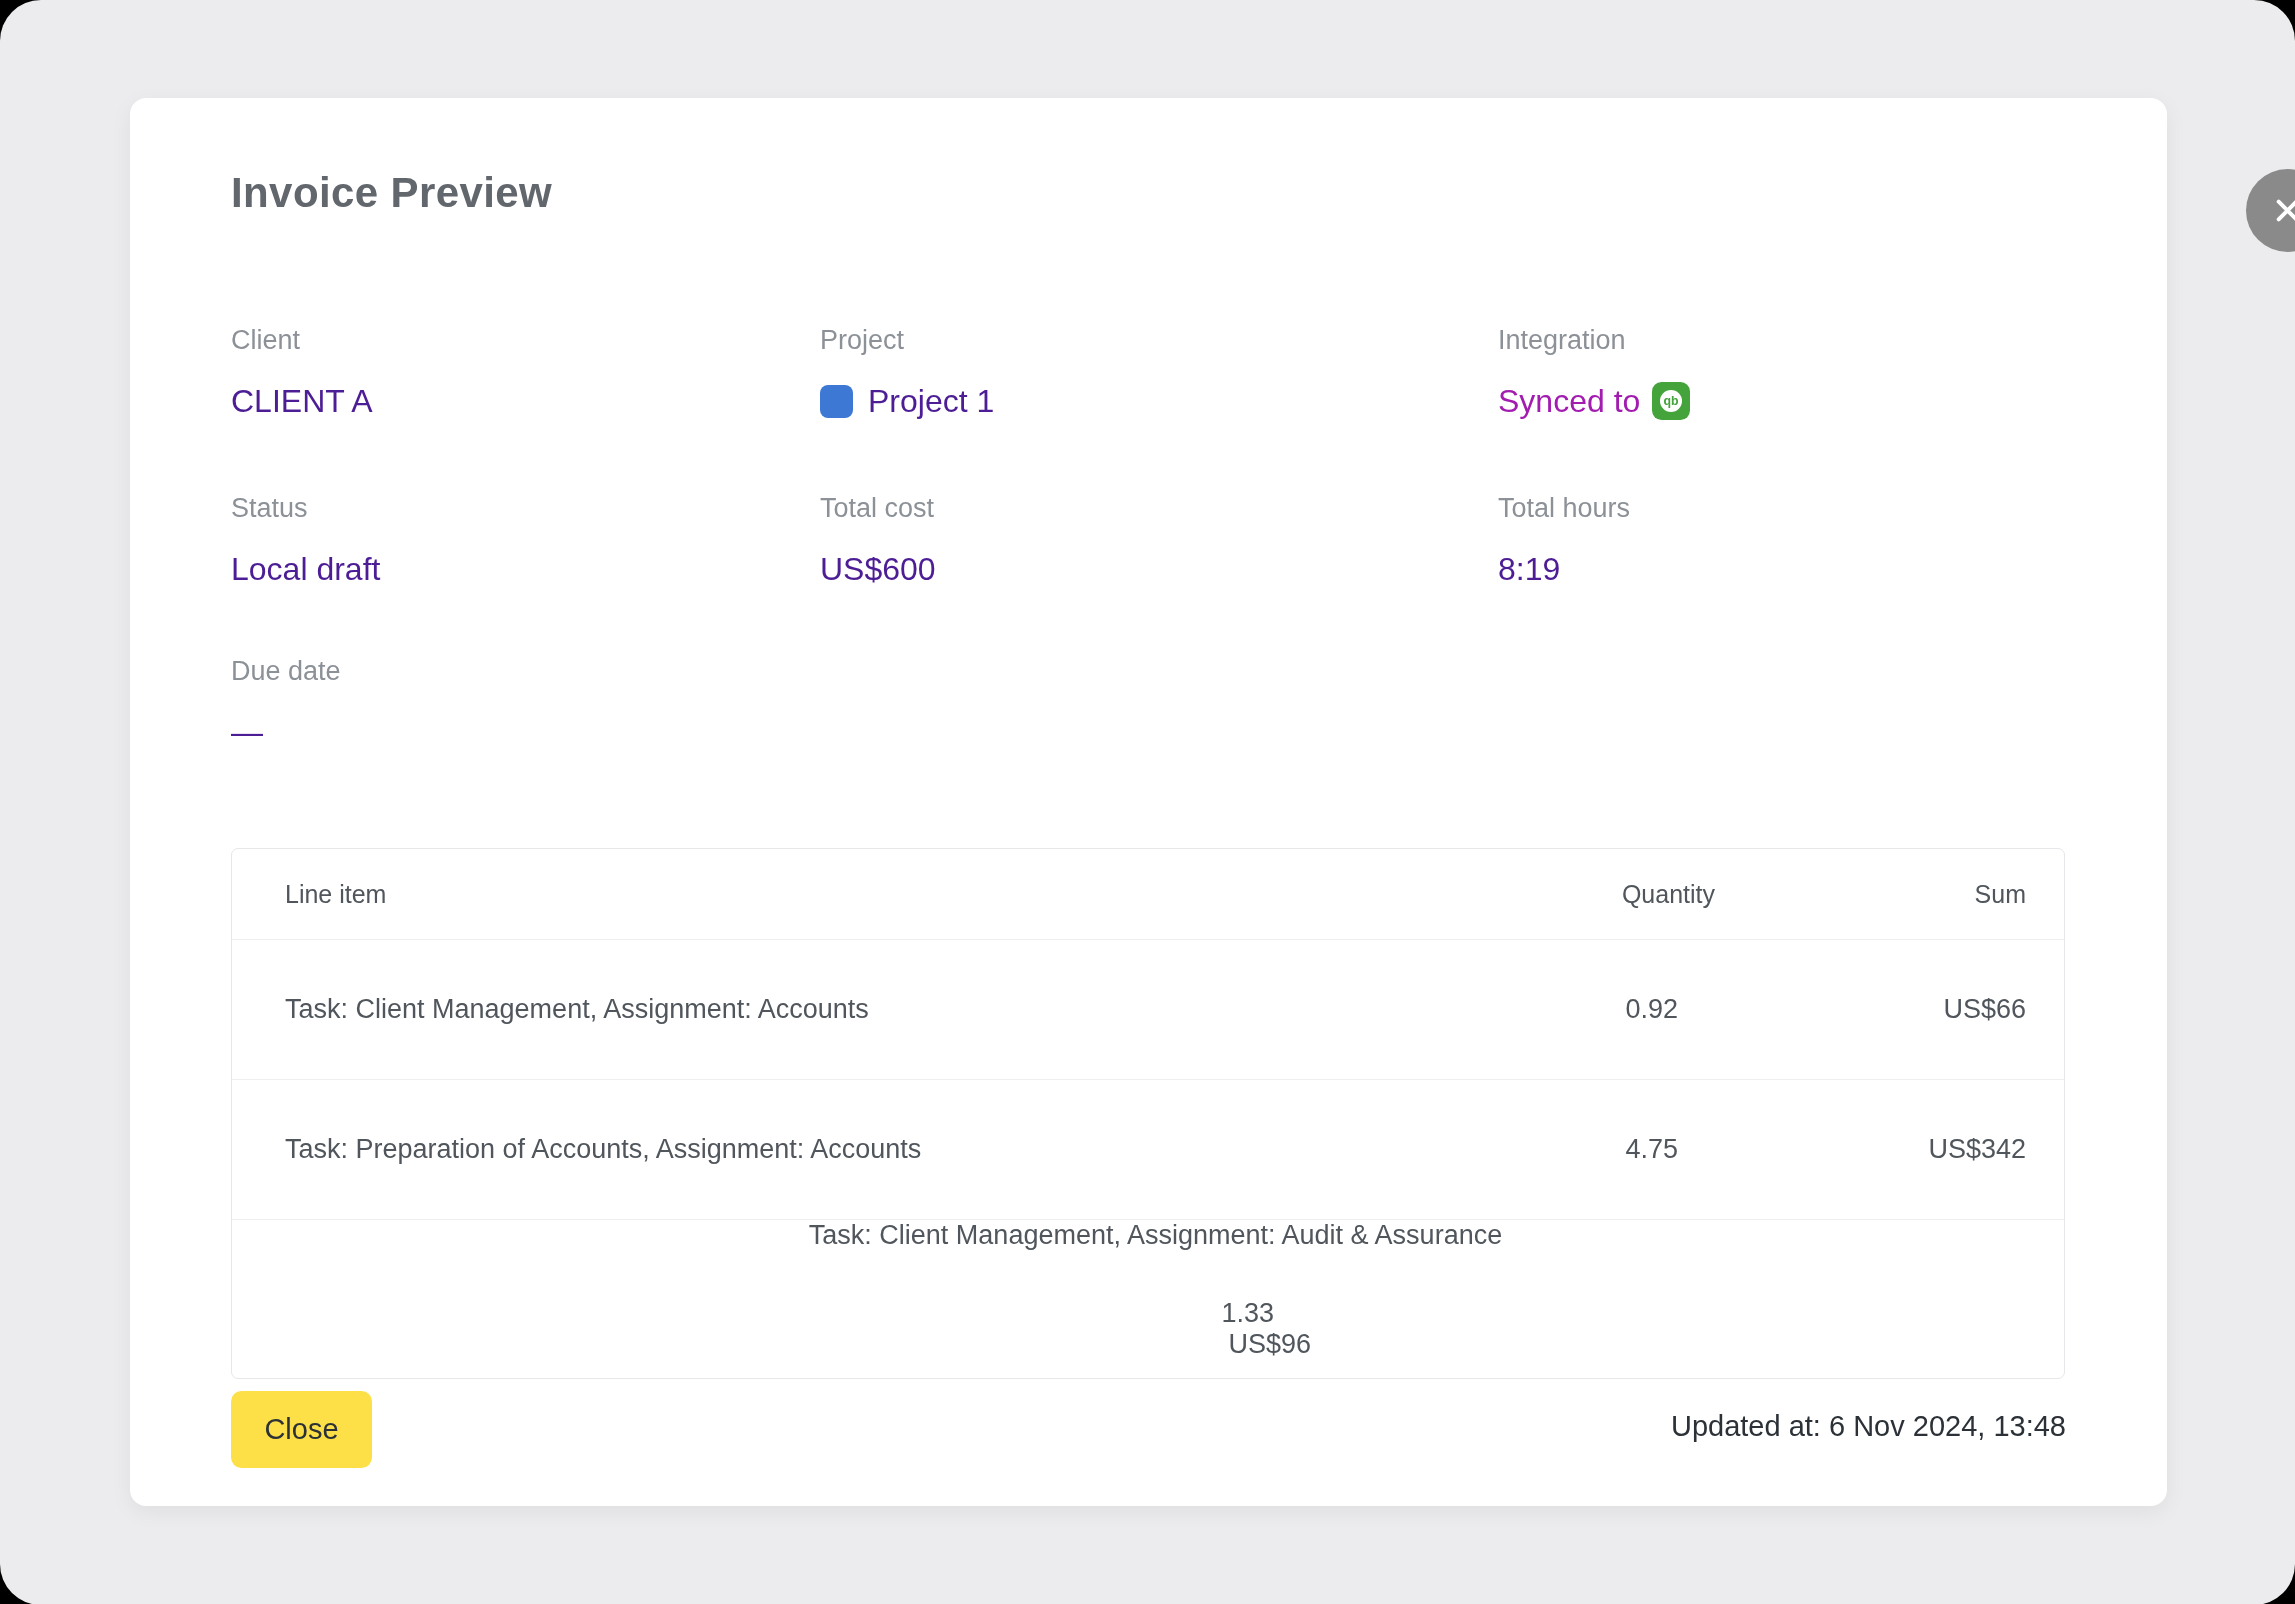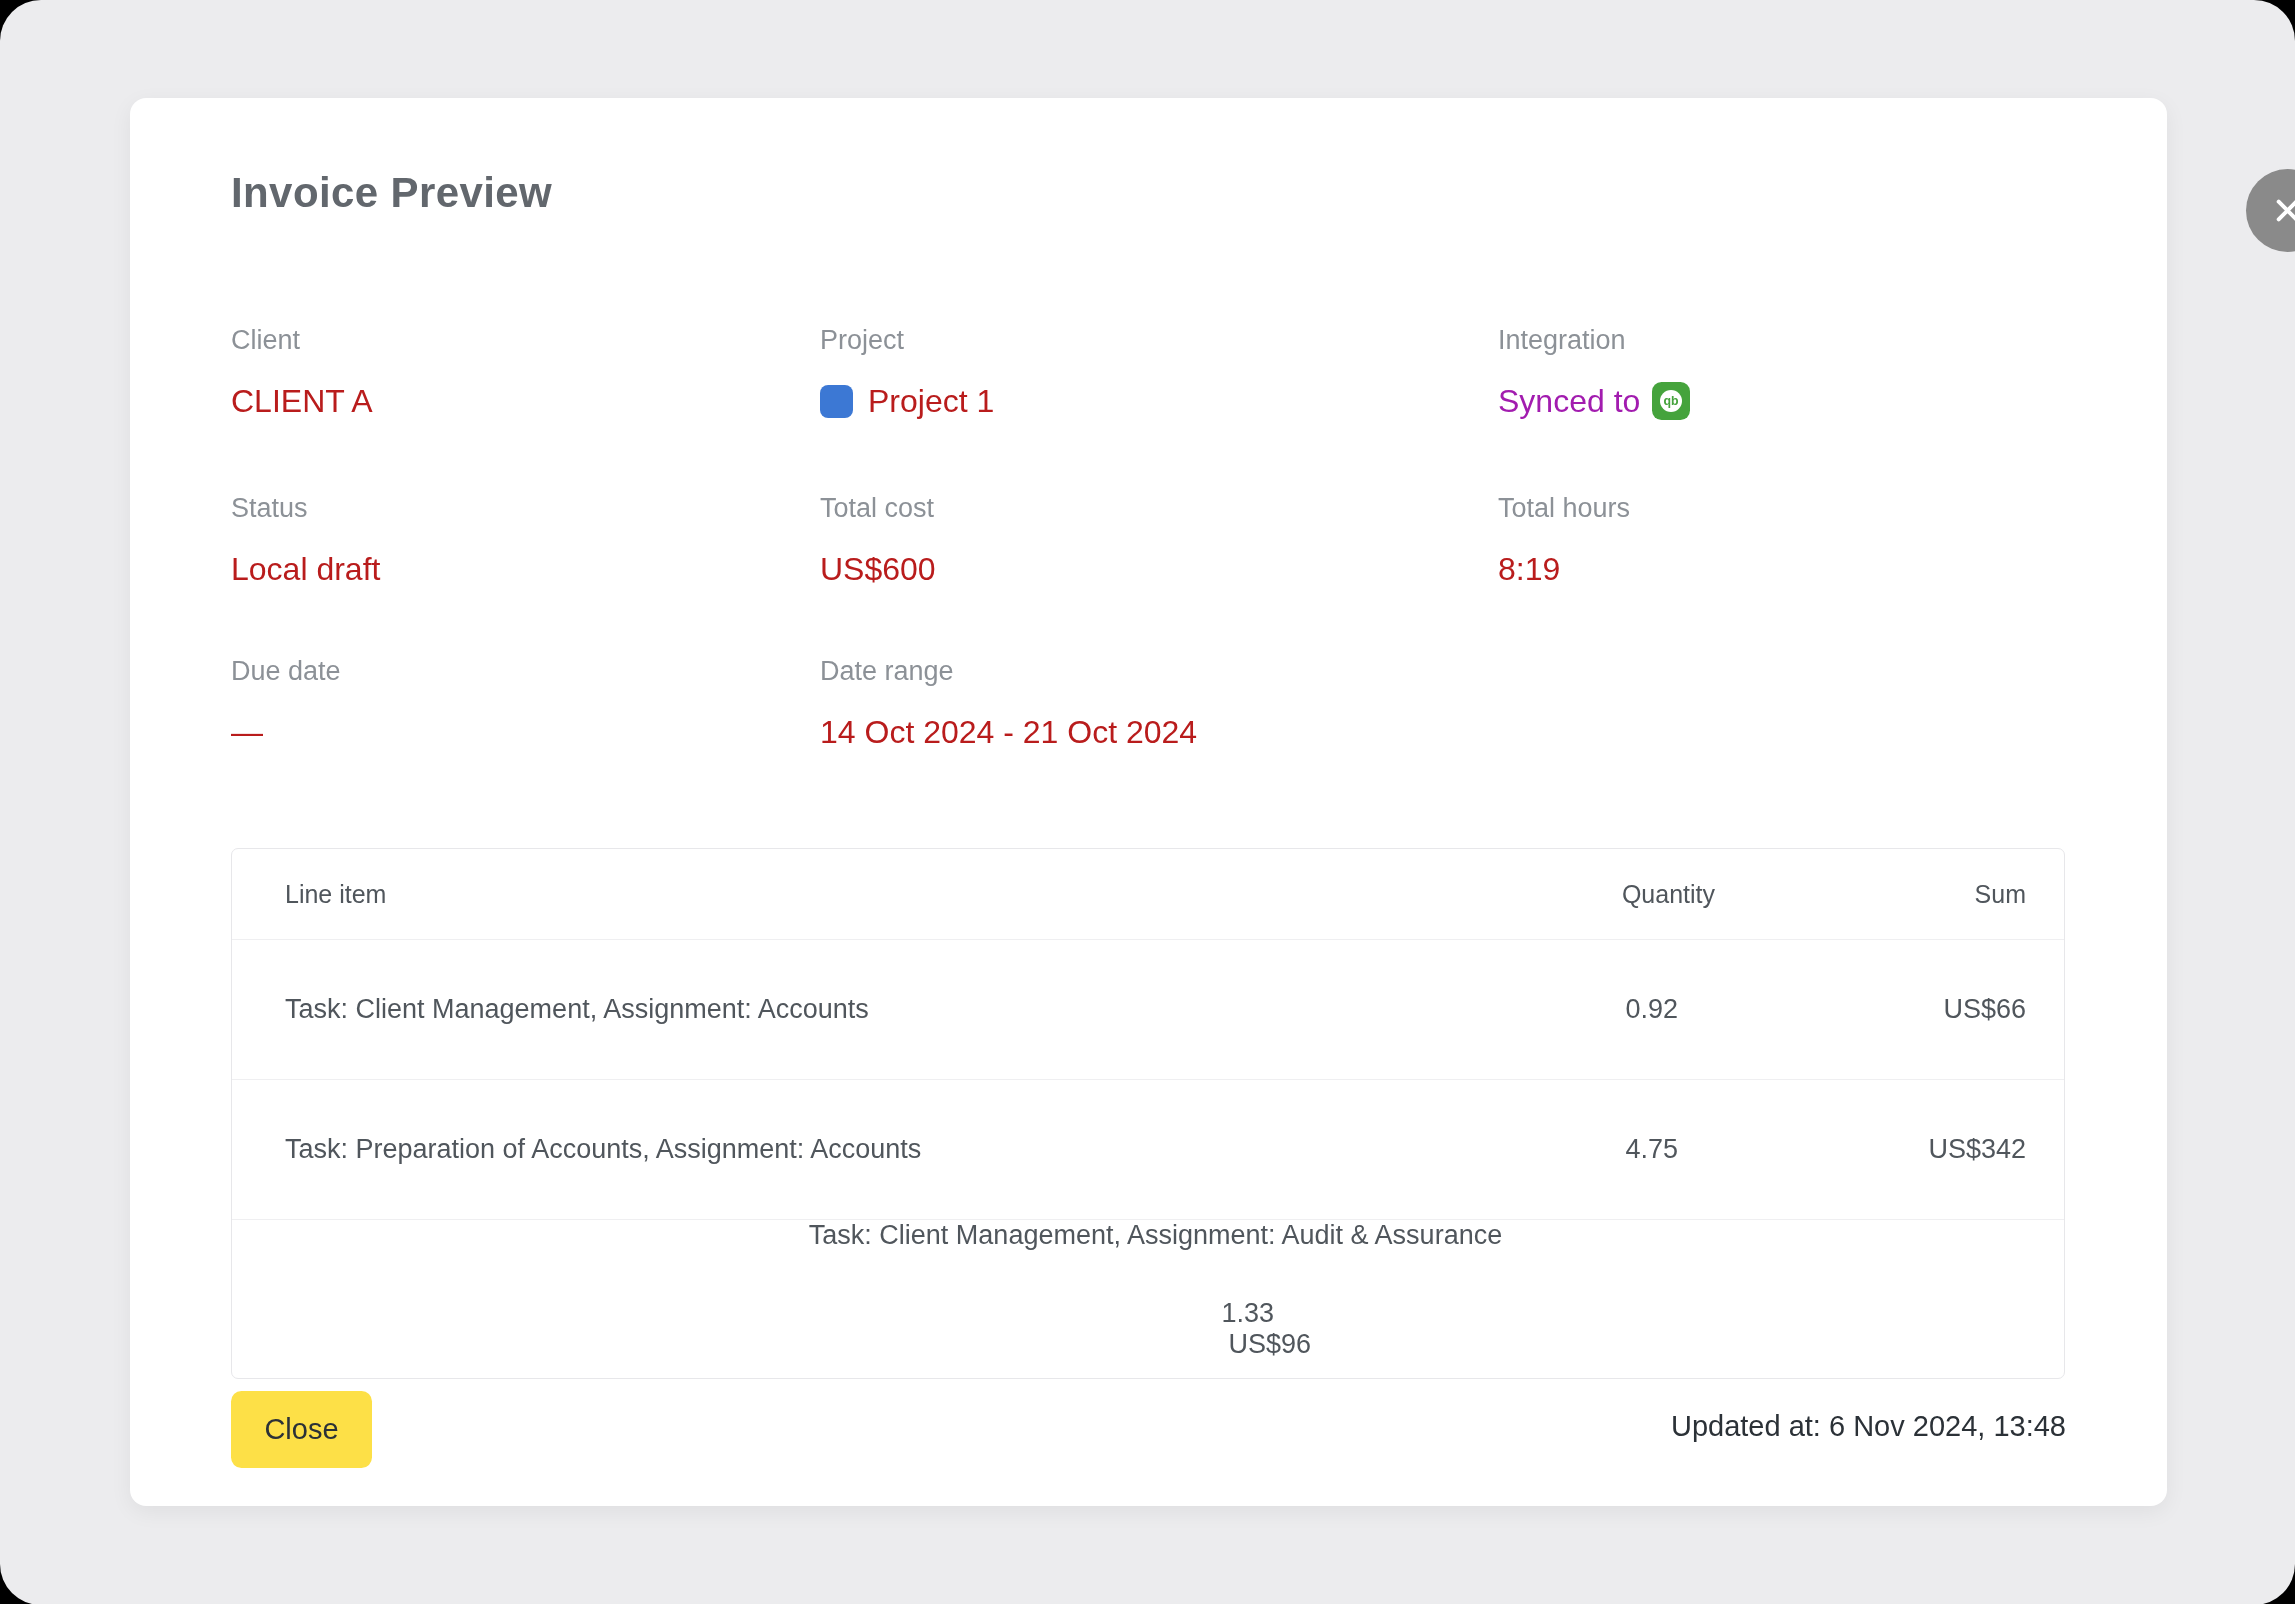--- a/index.html
+++ b/index.html
@@ -24,21 +24,21 @@
   .close-x{
     position:absolute;left:2116px;top:71px;width:83px;height:83px;
     border:none;border-radius:50%;background:#8A8A8A;cursor:pointer;
     display:flex;align-items:center;justify-content:center;padding:0;
   }
   .close-x svg{width:47px;height:47px;display:block;}
   
   .field{position:absolute;}
   .f-label{font-size:27px;color:#8C9197;line-height:34px;}
   .f-value{
-    margin-top:24px;font-size:32px;color:#b91c1c;line-height:40px;
+    margin-top:24px;font-size:32px;color:#4c1d95;line-height:40px;
     display:flex;align-items:center;
   }
   .col1{left:101px;}  .col2{left:690px;}  .col3{left:1368px;}
   .rowA{top:225px;}   .rowB{top:393px;}   .rowC{top:556px;}
   .project-square{
     width:33px;height:33px;border-radius:8.1px;background:#3C78D4;
     display:inline-block;margin-right:15px;flex:0 0 auto;
   }
   .synced{color:#a21caf;}
   .qb-icon{width:38px;height:38px;margin-left:12px;display:block;flex:0 0 auto;}
@@ -118,24 +118,20 @@
     <div class="field col3 rowB">
       <div class="f-label">Total hours</div>
       <div class="f-value">8:19</div>
     </div>
 
     <div class="field col1 rowC">
       <div class="f-label">Due date</div>
       <div class="f-value">—</div>
     </div>
 
-    <div class="field col2 rowC">
-      <div class="f-label">Date range</div>
-      <div class="f-value">14 Oct 2024 - 21 Oct 2024</div>
-    </div>
 
     <div class="li-table">
       <div class="t-row t-head">
         <div class="c-item">Line item</div>
         <div class="c-qty">Quantity</div>
         <div class="c-sum">Sum</div>
       </div>
 
       <div class="t-row t-body">
         <div class="c-item">Task: Client Management, Assignment: Accounts</div>

